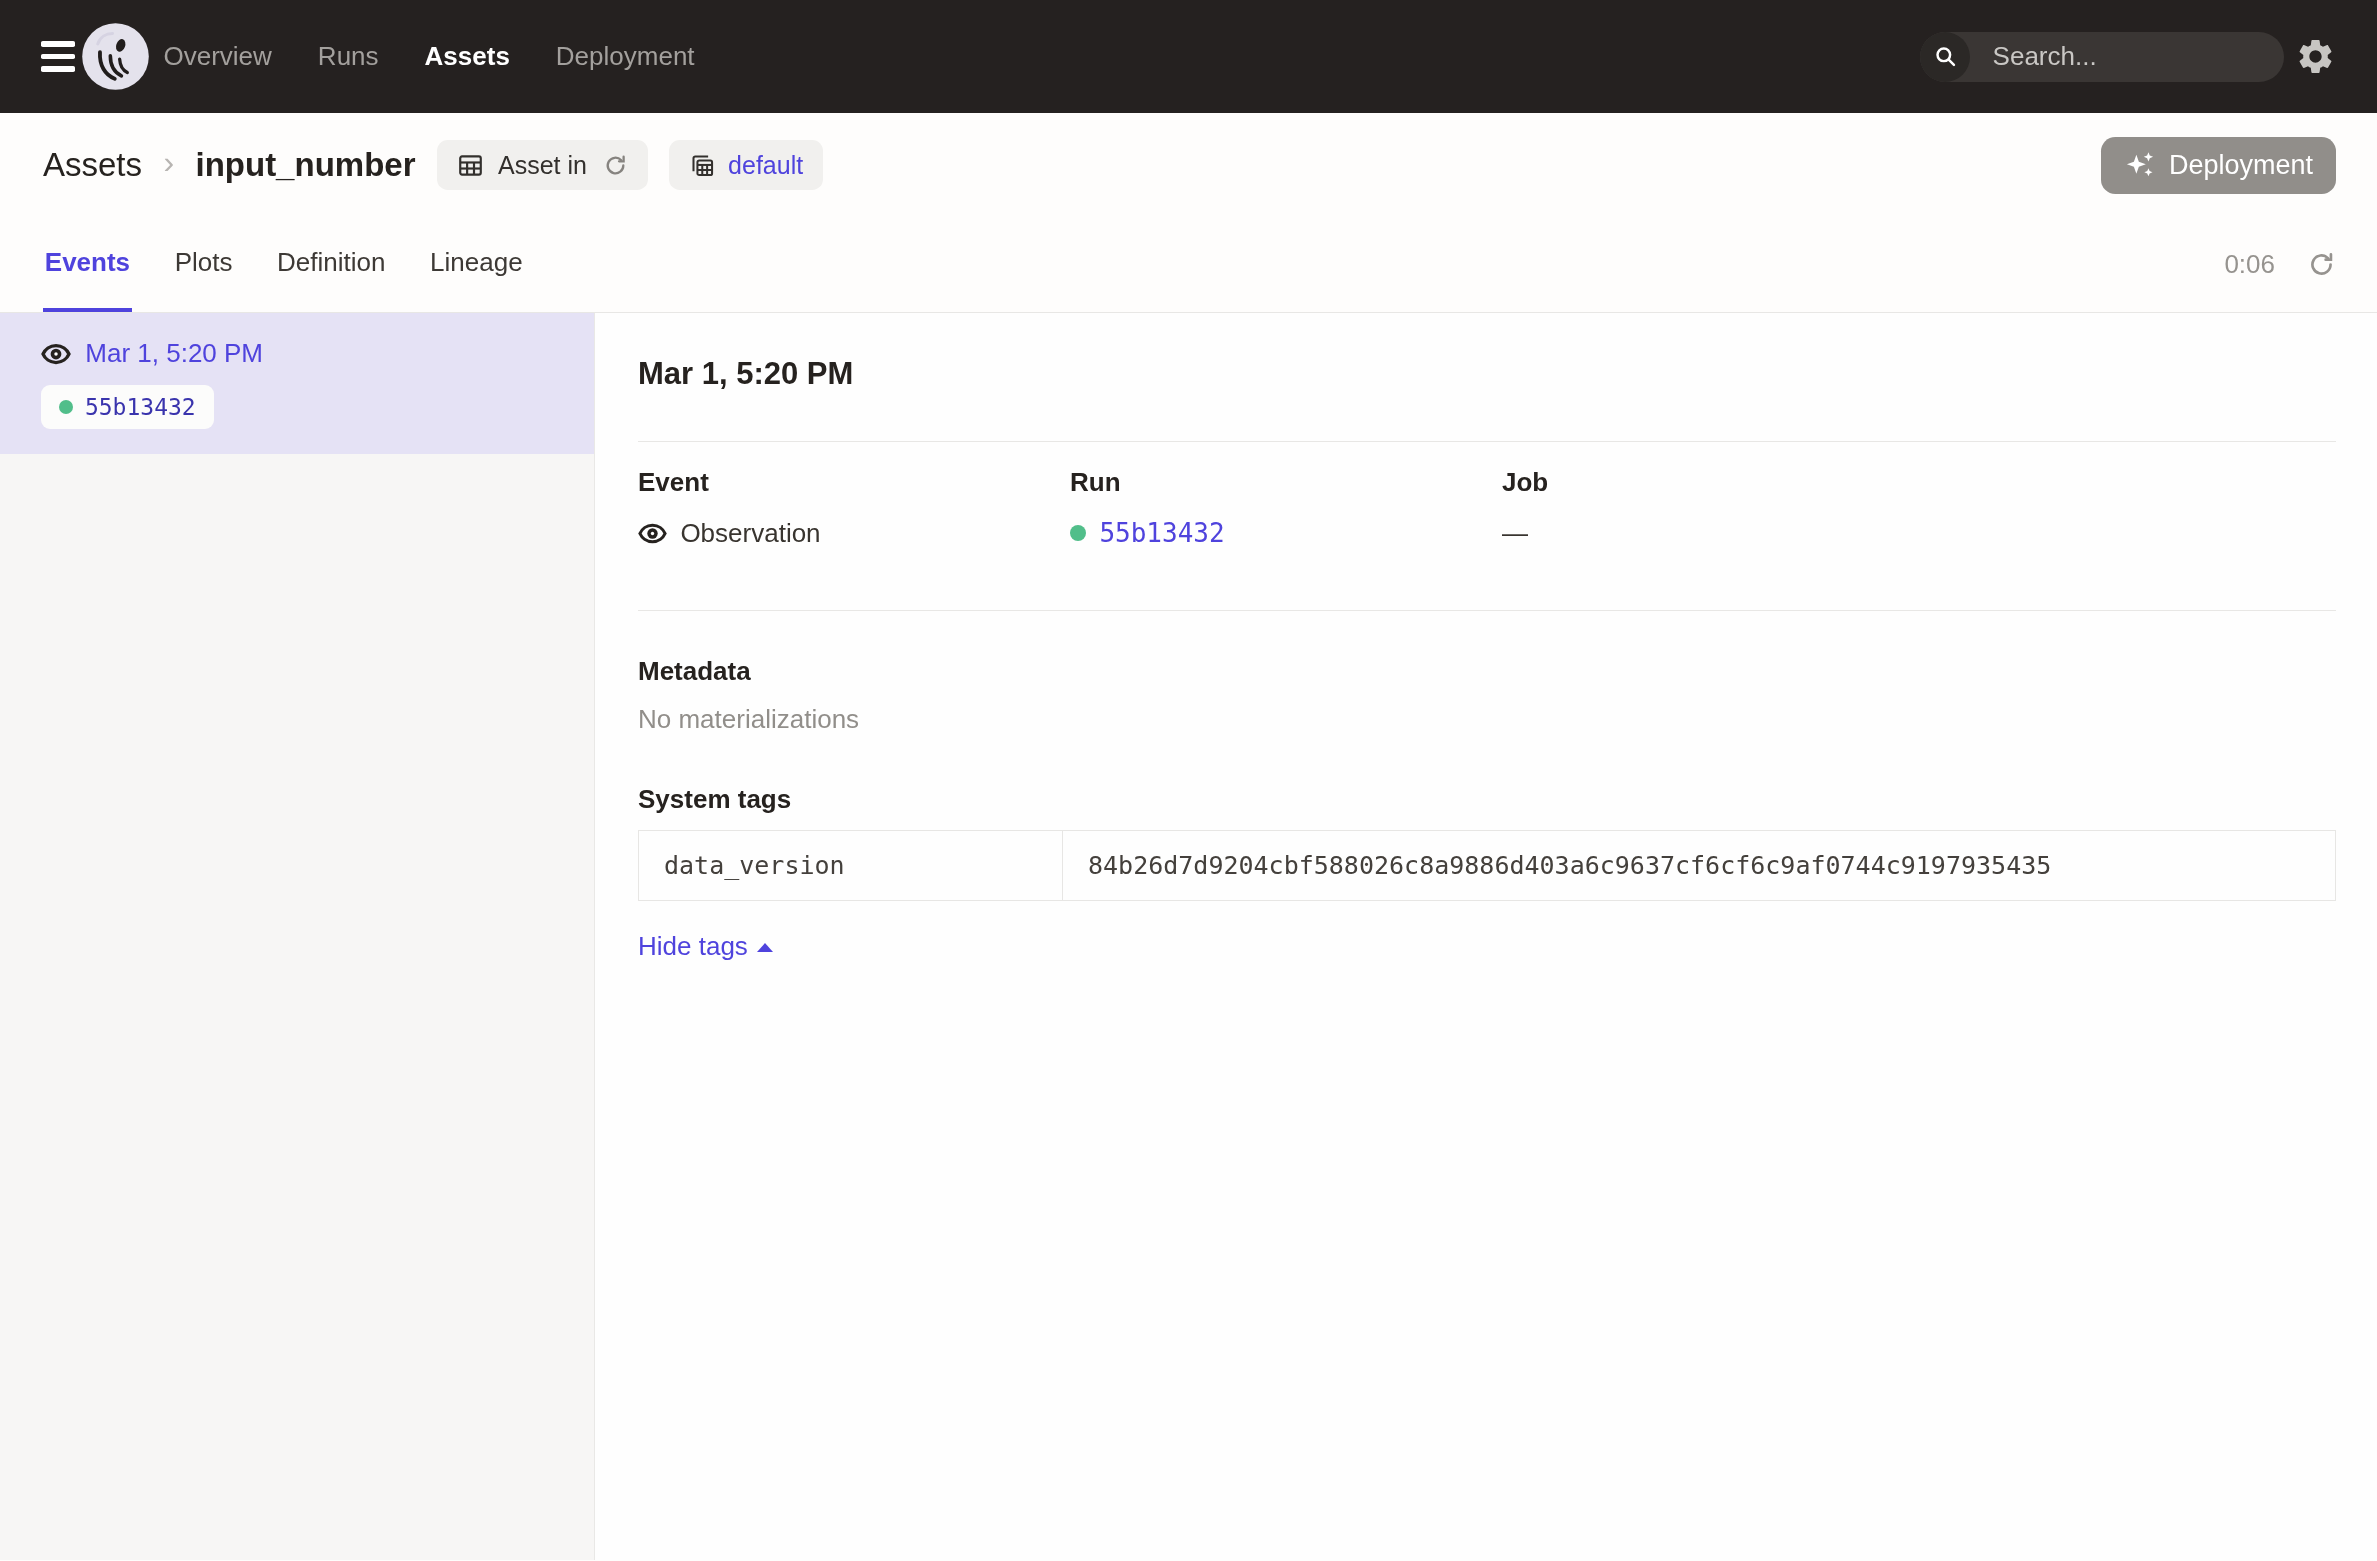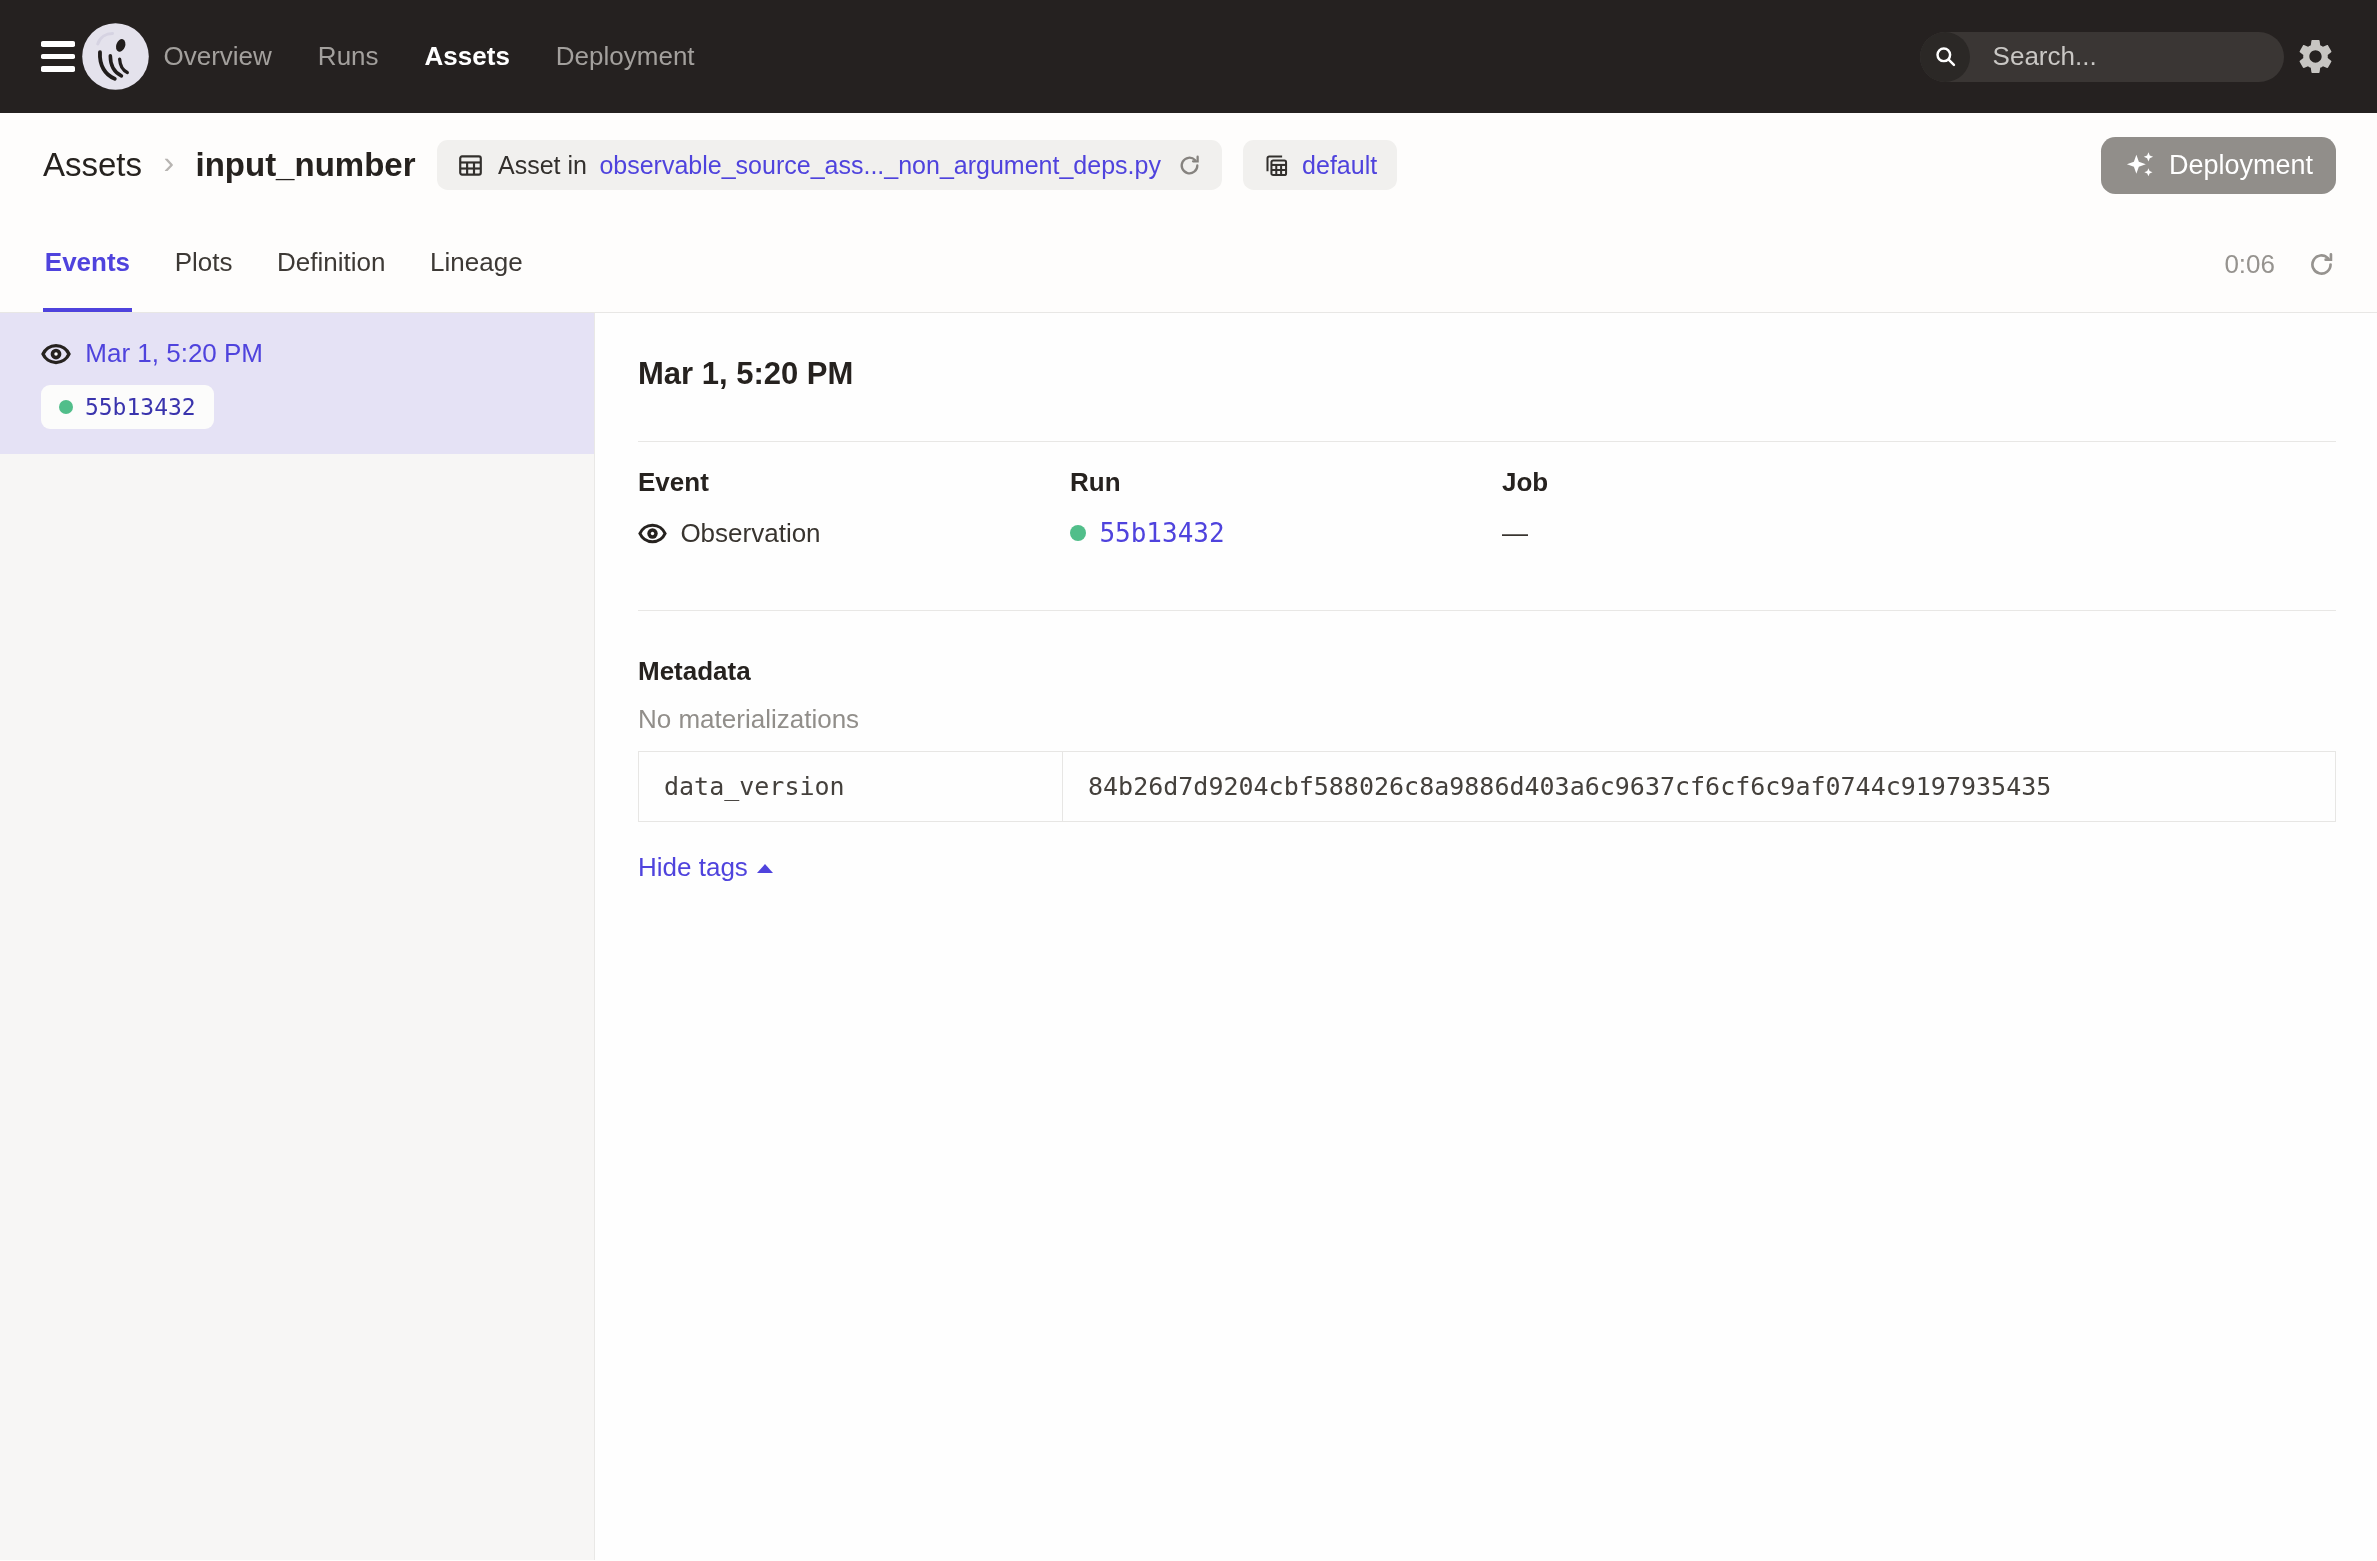--- a/index.html
+++ b/index.html
@@ -189,21 +189,20 @@
     <span>
       <svg viewBox="0 0 24 24" width="29" height="29" fill="none" stroke="#33302d" stroke-width="1.8">
         <rect x="3.5" y="4.5" width="17" height="15" rx="1.5"></rect>
         <line x1="3.5" y1="9.5" x2="20.5" y2="9.5"></line>
         <line x1="3.5" y1="14.5" x2="20.5" y2="14.5"></line>
         <line x1="9.2" y1="9.5" x2="9.2" y2="19.5"></line>
         <line x1="14.9" y1="9.5" x2="14.9" y2="19.5"></line>
       </svg>
     </span>
     <span>Asset in</span>
-    <span class="link">observable_source_ass..._non_argument_deps.py</span>
     <span class="pill-refresh">
       <svg viewBox="0 0 24 24" width="25" height="25" fill="none" stroke="#86837f" stroke-width="2.2" stroke-linecap="round">
         <path d="M19.5 12a7.5 7.5 0 1 1-2.2-5.3"></path>
         <polyline points="19.8,3.6 19.8,8 15.4,8" fill="none"></polyline>
       </svg>
     </span>
   </div>
 
   <div class="pill">
     <span>
@@ -303,20 +302,21 @@
           <span>—</span>
         </div>
       </div>
     </div>
 
     <div class="divider div2"></div>
 
     <h2 class="section-h meta-h">Metadata</h2>
     <div class="meta-empty">No materializations</div>
 
+    <h2 class="section-h tags-h">System tags</h2>
 
     <table class="tags-table">
       <tbody>
         <tr>
           <td class="key mono">data_version</td>
           <td class="val mono">84b26d7d9204cbf588026c8a9886d403a6c9637cf6cf6c9af0744c9197935435</td>
         </tr>
       </tbody>
     </table>
 

